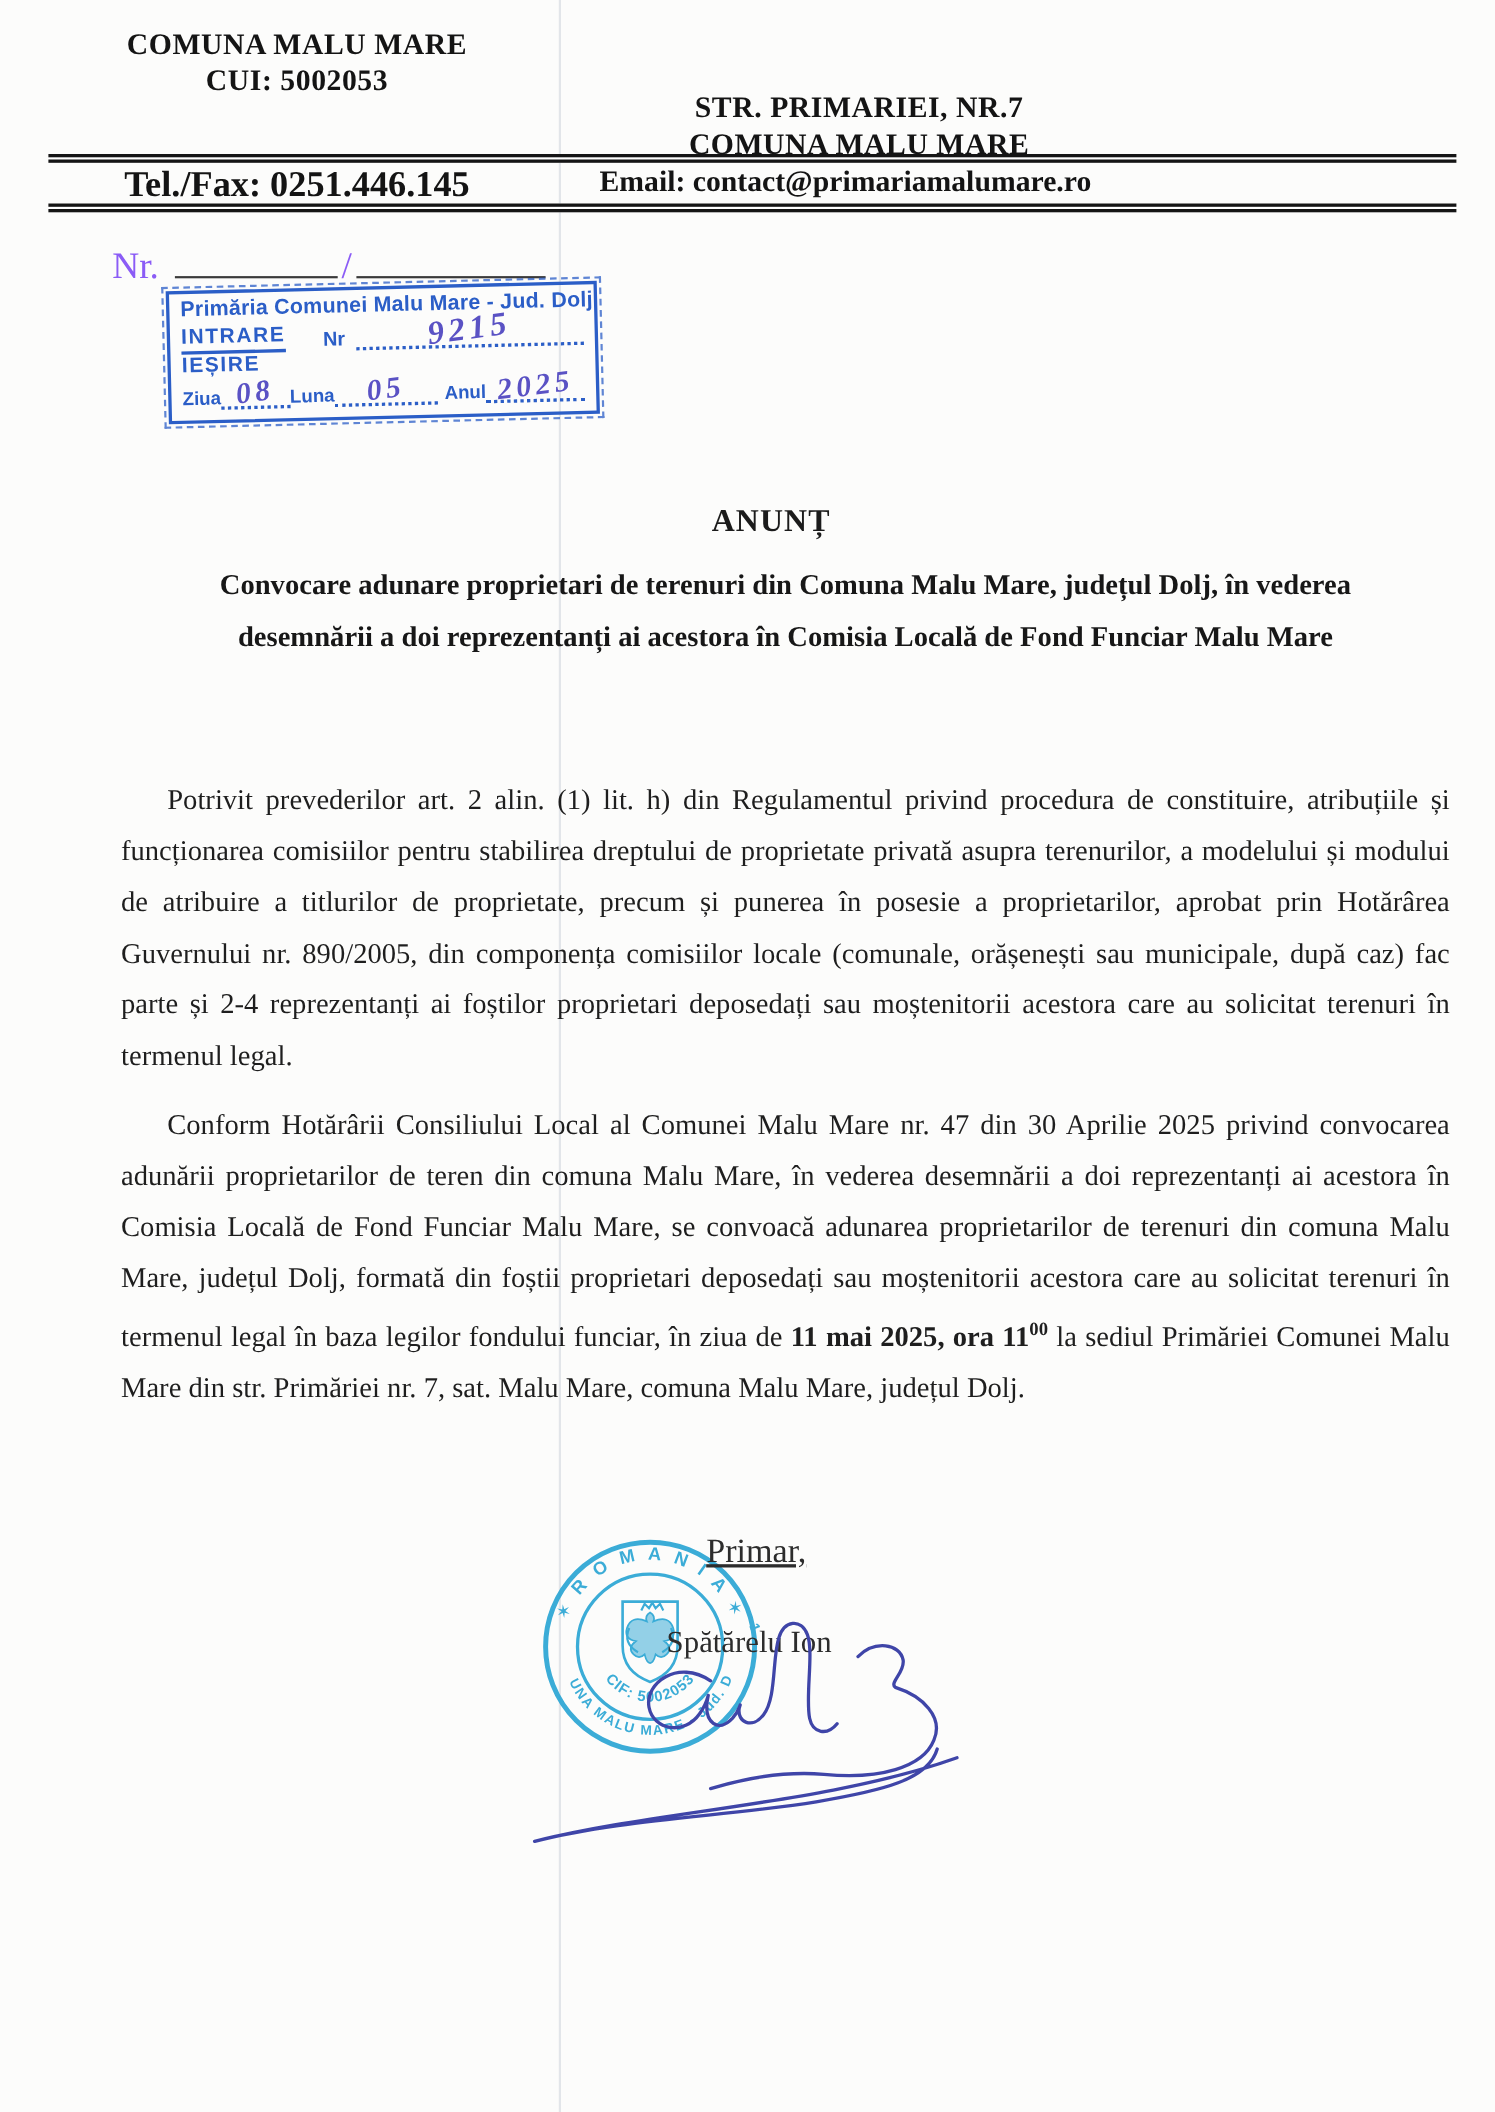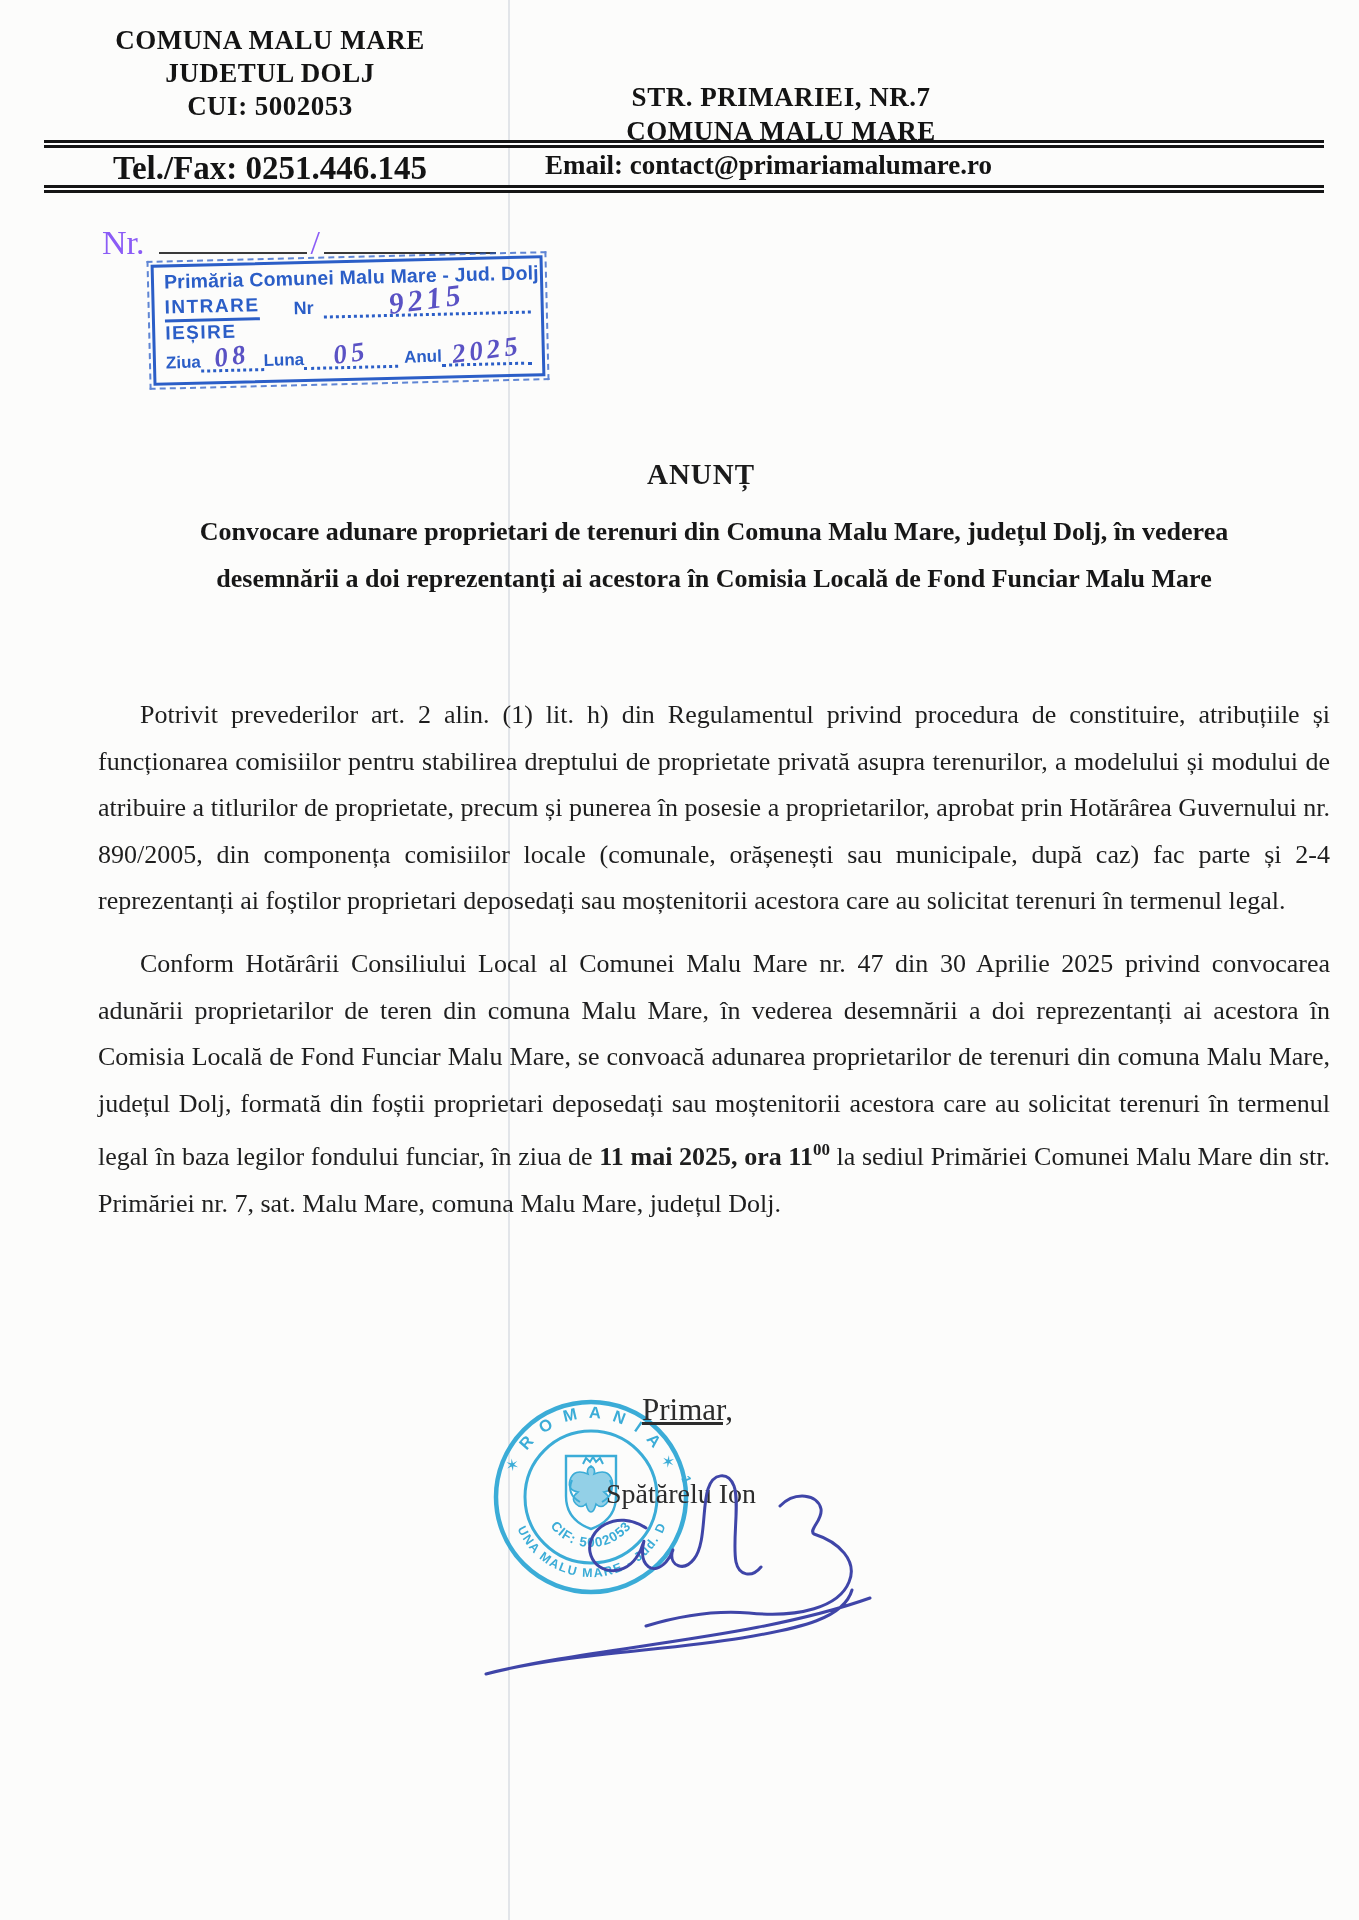--- a/index.html
+++ b/index.html
@@ -47,38 +47,37 @@
   .st-row4{display:flex;align-items:flex-end;margin-top:4px;font-weight:bold;font-size:17px;}
   .d-ziua{width:64px;} .d-luna{width:96px;margin-right:6px;} .d-anul{width:92px;}
   .st-row4 .hand{font-size:27px;}
   
   .doc-title{left:0;top:458px;width:1360px;text-align:center;
     font-weight:bold;font-size:29px;letter-spacing:1px;color:#1b1b1b;margin-left:21px;}
   .subtitle{left:98px;top:508px;width:1232px;text-align:center;
     font-weight:bold;font-size:26px;line-height:47px;color:#171717;}
   .bodytxt{left:98px;top:692px;width:1232px;font-size:26px;line-height:46.6px;
     text-align:justify;color:#1e1e1e;}
-  .bodytxt p{margin:0;text-indent:42px;}
+  .bodytxt p{margin:12px;text-indent:42px;}
   .bodytxt p + p{margin-top:16px;}
   .b{font-weight:bold;}
   sup.b{font-size:17px;}
   
   .sig-role{left:642px;top:1392px;font-size:31px;color:#2c2c2c;text-decoration:underline;}
   .sig-name{left:606px;top:1478px;font-size:28px;color:#2c2c2c;}
   .round-stamp{left:488px;top:1394px;opacity:.92;}
   .signature{left:450px;top:1428px;}
 </style>
 </head>
 <body>
 
 <div class="abs fold"></div>
 
 <div class="abs hdr-left">
   <div>COMUNA MALU MARE</div>
-  <div>JUDETUL DOLJ</div>
   <div>CUI: 5002053</div>
 </div>
 <div class="abs hdr-right">
   <div>STR. PRIMARIEI, NR.7</div>
   <div>COMUNA MALU MARE</div>
 </div>
 <div class="abs rule rule1"></div>
 <div class="abs contact-tel">Tel./Fax: 0251.446.145</div>
 <div class="abs contact-email">Email: contact@primariamalumare.ro</div>
 <div class="abs rule rule2"></div>

